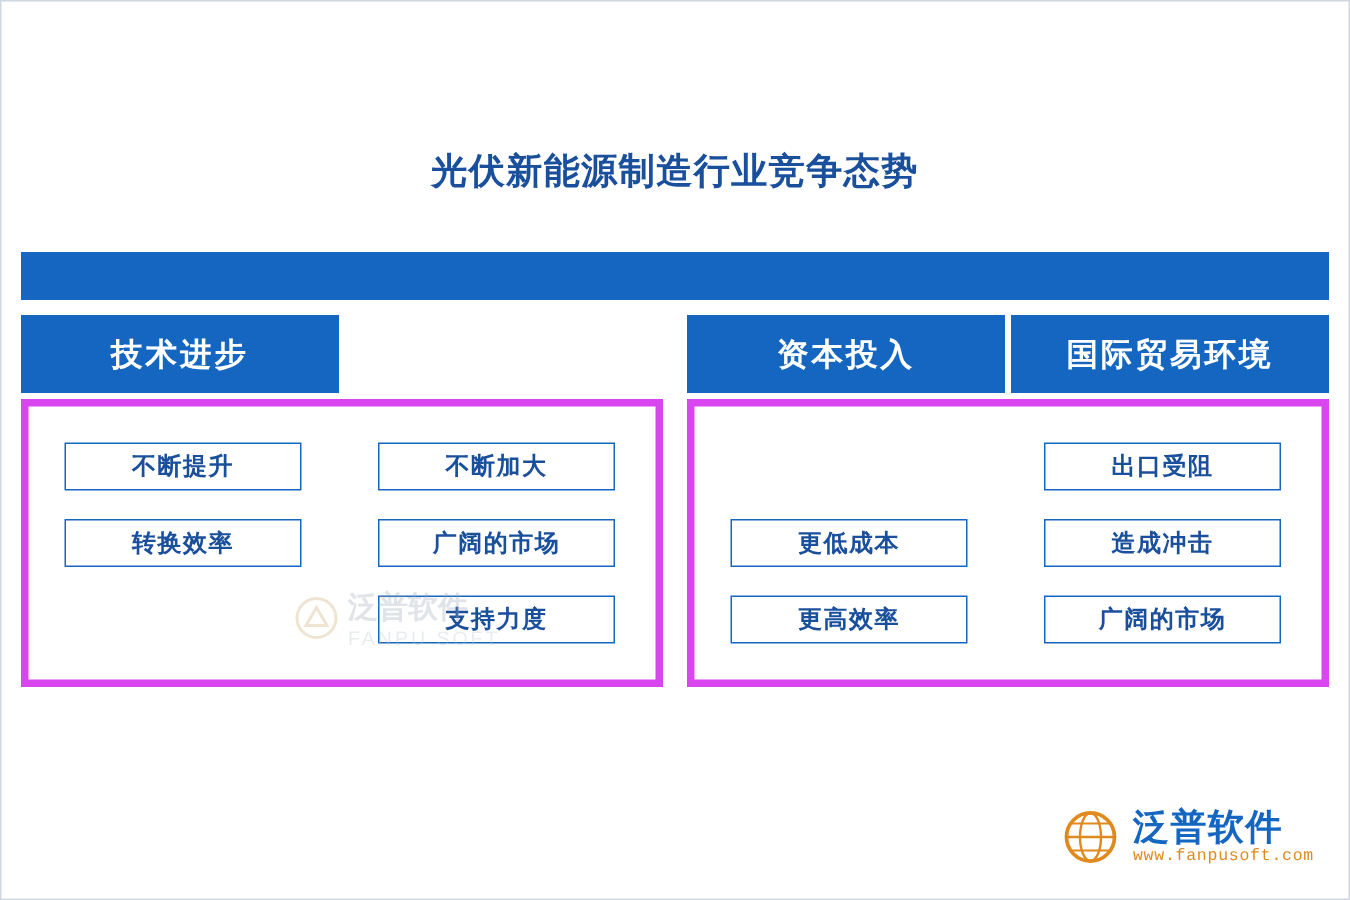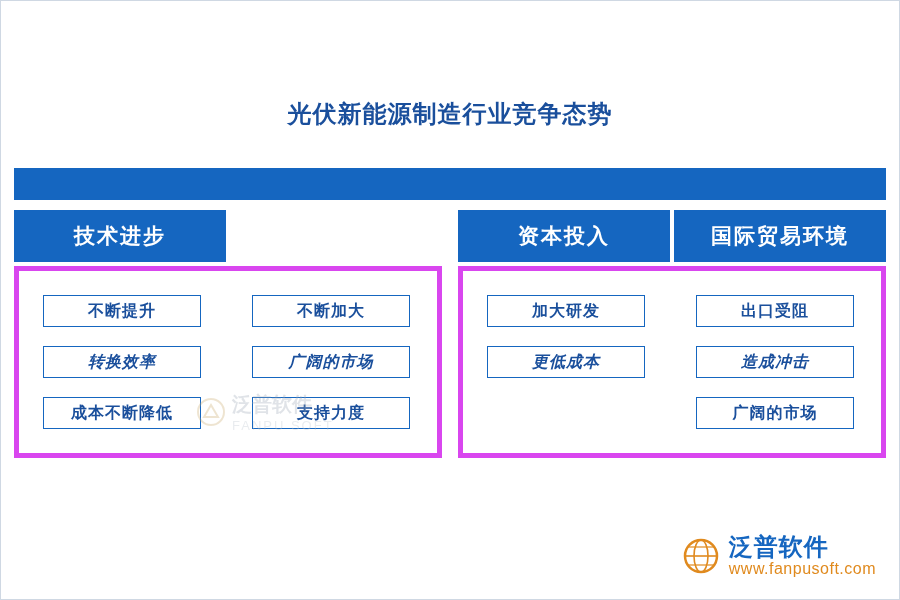--- a/index.html
+++ b/index.html
@@ -89,21 +89,21 @@
     font-weight: bold;
     display: flex;
     align-items: center;
     justify-content: center;
     background: transparent;
     letter-spacing: 1px;
   }
   .col-a { left: 24px; }
   .col-b { left: 233px; }
   .row-0 { top: 24px; }
-  .row-1 { top: 75px; font-style: italic; }
+  .row-1 { top: 75px; }
   .row-2 { top: 126px; }
 
   .watermark-center {
     position: absolute;
     left: 196px;
     top: 392px;
     width: 200px;
     height: 40px;
     display: flex;
     align-items: center;
@@ -149,22 +149,22 @@
   }
   .logo-name {
     color: #1566c0;
     font-size: 24px;
     font-weight: bold;
     font-family: "Liberation Sans", sans-serif;
     letter-spacing: 1px;
   }
   .logo-url {
     color: #e08a1e;
-    font-size: 16px;
-    font-family: Liberation Sans, sans-serif;
+    font-size: 11px;
+    font-family: Liberation Mono, monospace;
     letter-spacing: 0.5px;
     text-align: right;
   }
 </style>
 </head>
 <body>
 
 <div class="page-border"></div>
 
 <div class="title">光伏新能源制造行业竞争态势</div>
@@ -173,29 +173,28 @@
 
 <div class="header-row">
   <div class="hdr hdr-0">技术进步</div>
   <div class="hdr hdr-2">资本投入</div>
   <div class="hdr hdr-3">国际贸易环境</div>
 </div>
 
 <div class="panel panel-left">
   <div class="cell col-a row-0">不断提升</div>
   <div class="cell col-a row-1">转换效率</div>
-  <div class="cell col-a row-2">成本不断降低</div>
   <div class="cell col-b row-0">不断加大</div>
   <div class="cell col-b row-1">广阔的市场</div>
   <div class="cell col-b row-2">支持力度</div>
 </div>
 
 <div class="panel panel-right">
-  <div class="cell col-a row-0">加大研发</div>
   <div class="cell col-a row-1">更低成本</div>
+  <div class="cell col-a row-2">更高效率</div>
   <div class="cell col-b row-0">出口受阻</div>
   <div class="cell col-b row-1">造成冲击</div>
   <div class="cell col-b row-2">广阔的市场</div>
 </div>
 
 <div class="watermark-center">
   <div class="wm-mark">
     <svg width="30" height="30" viewBox="0 0 30 30" aria-hidden="true">
       <circle cx="15" cy="15" r="13" fill="none" stroke="#c9a96a" stroke-width="2"></circle>
       <path d="M8 20 L15 8 L22 20 Z" fill="none" stroke="#c9a96a" stroke-width="2"></path>

